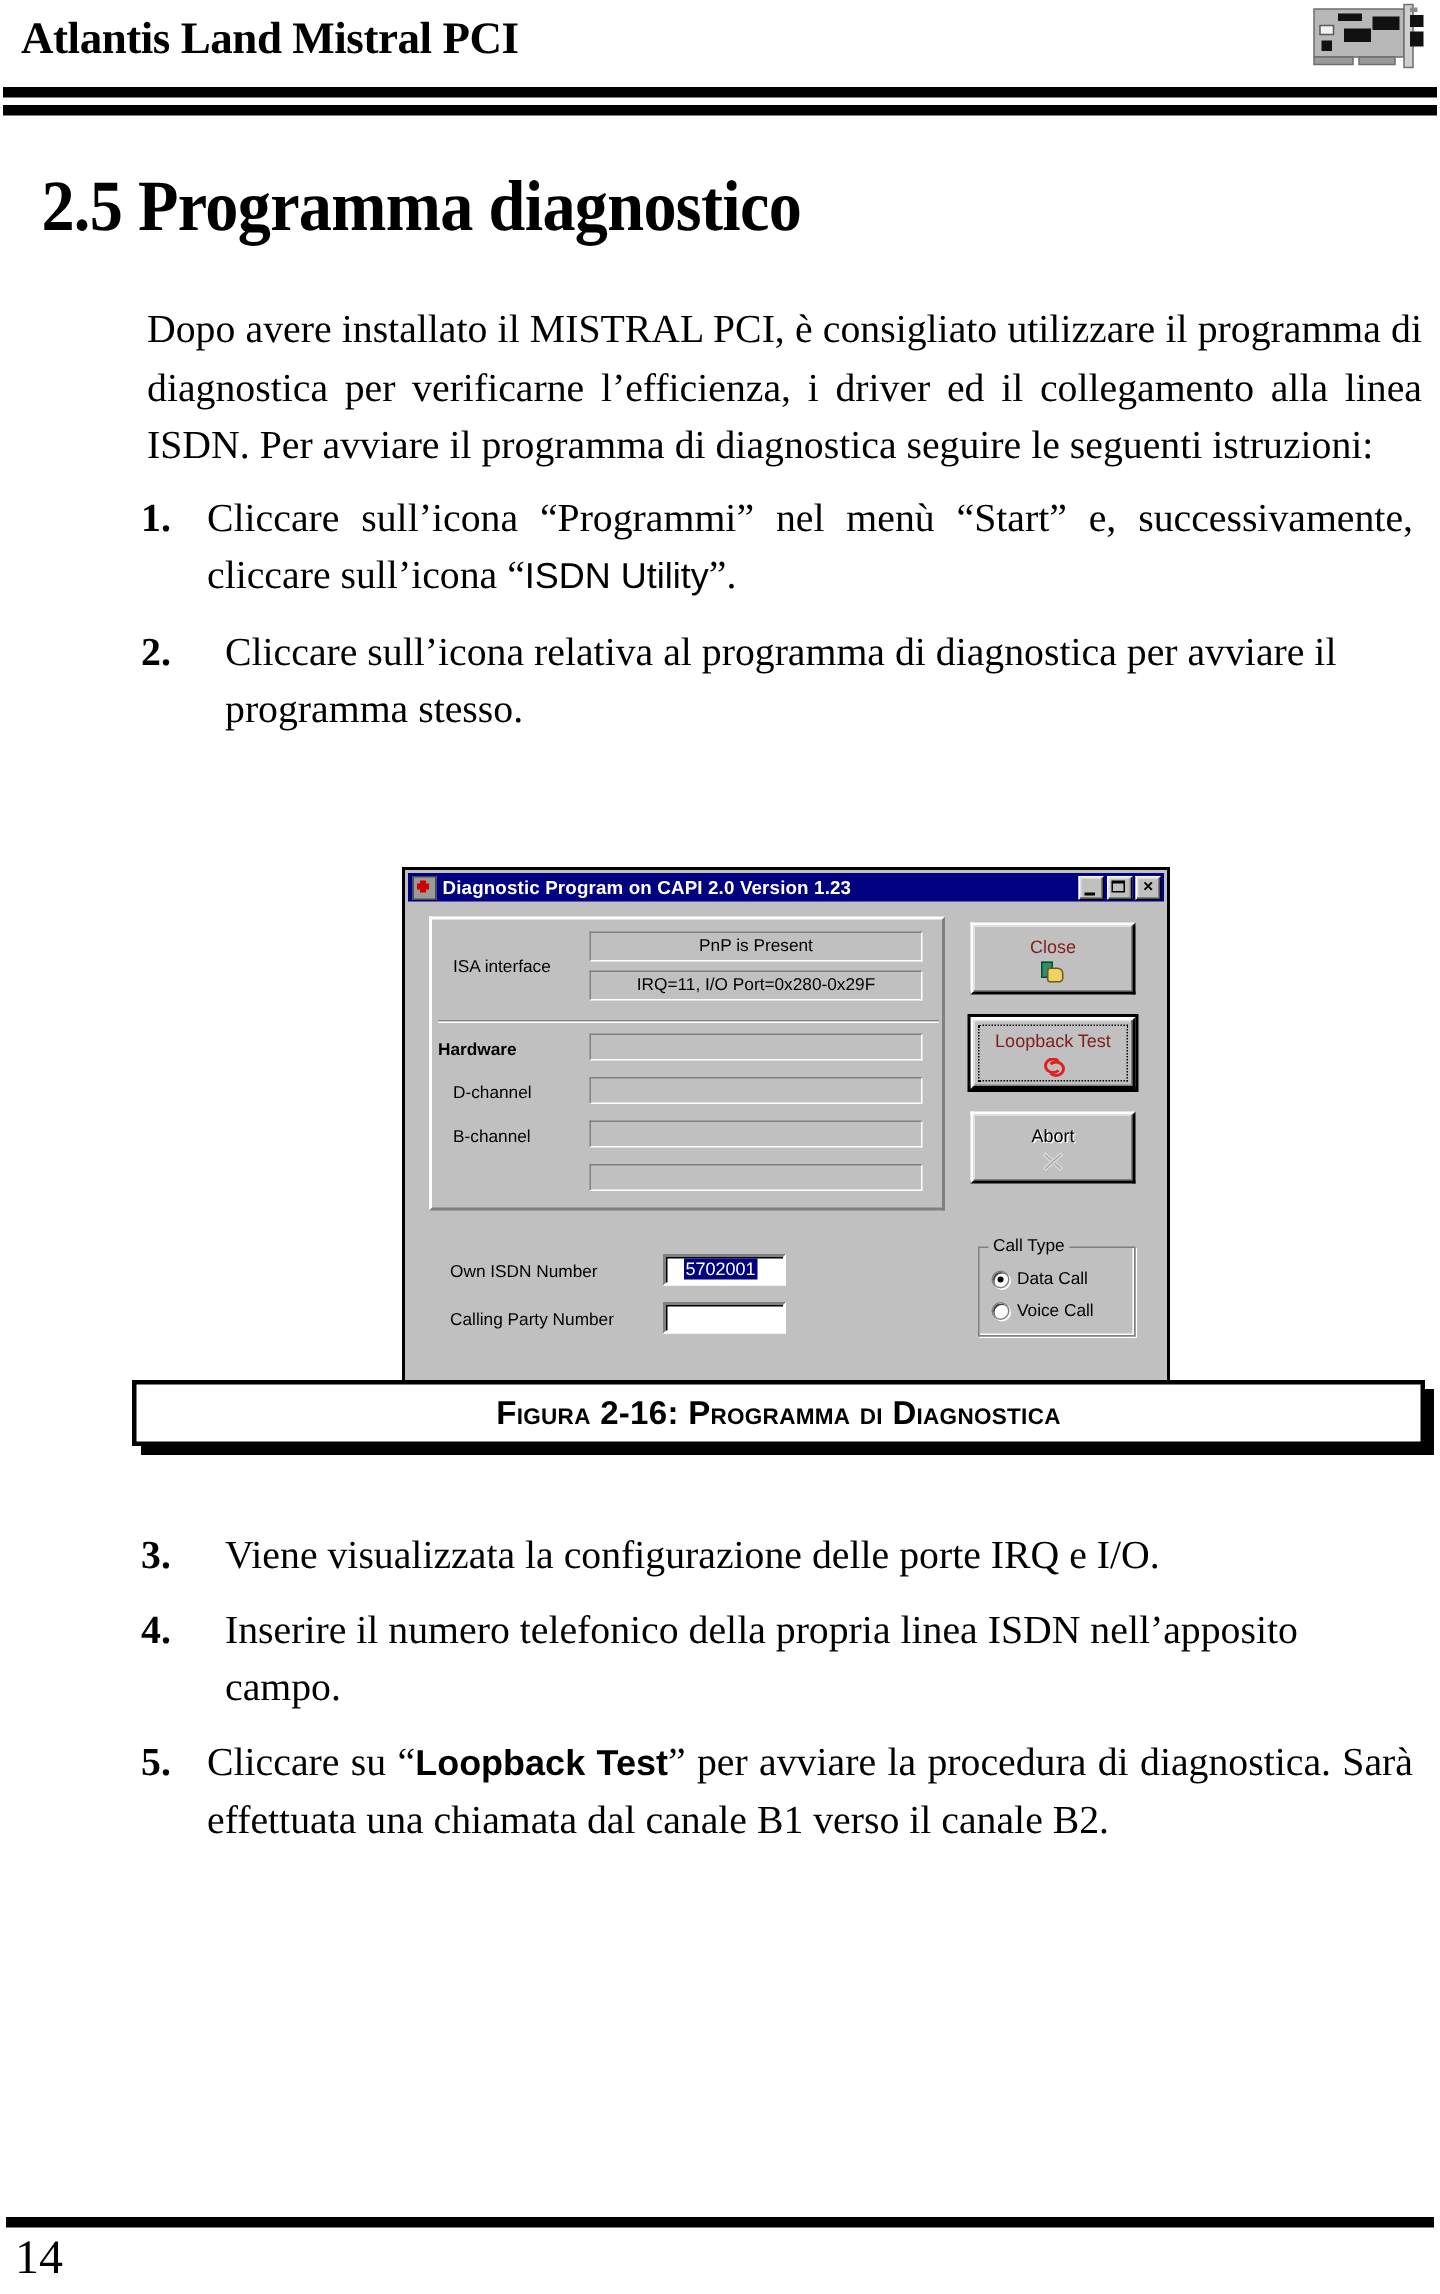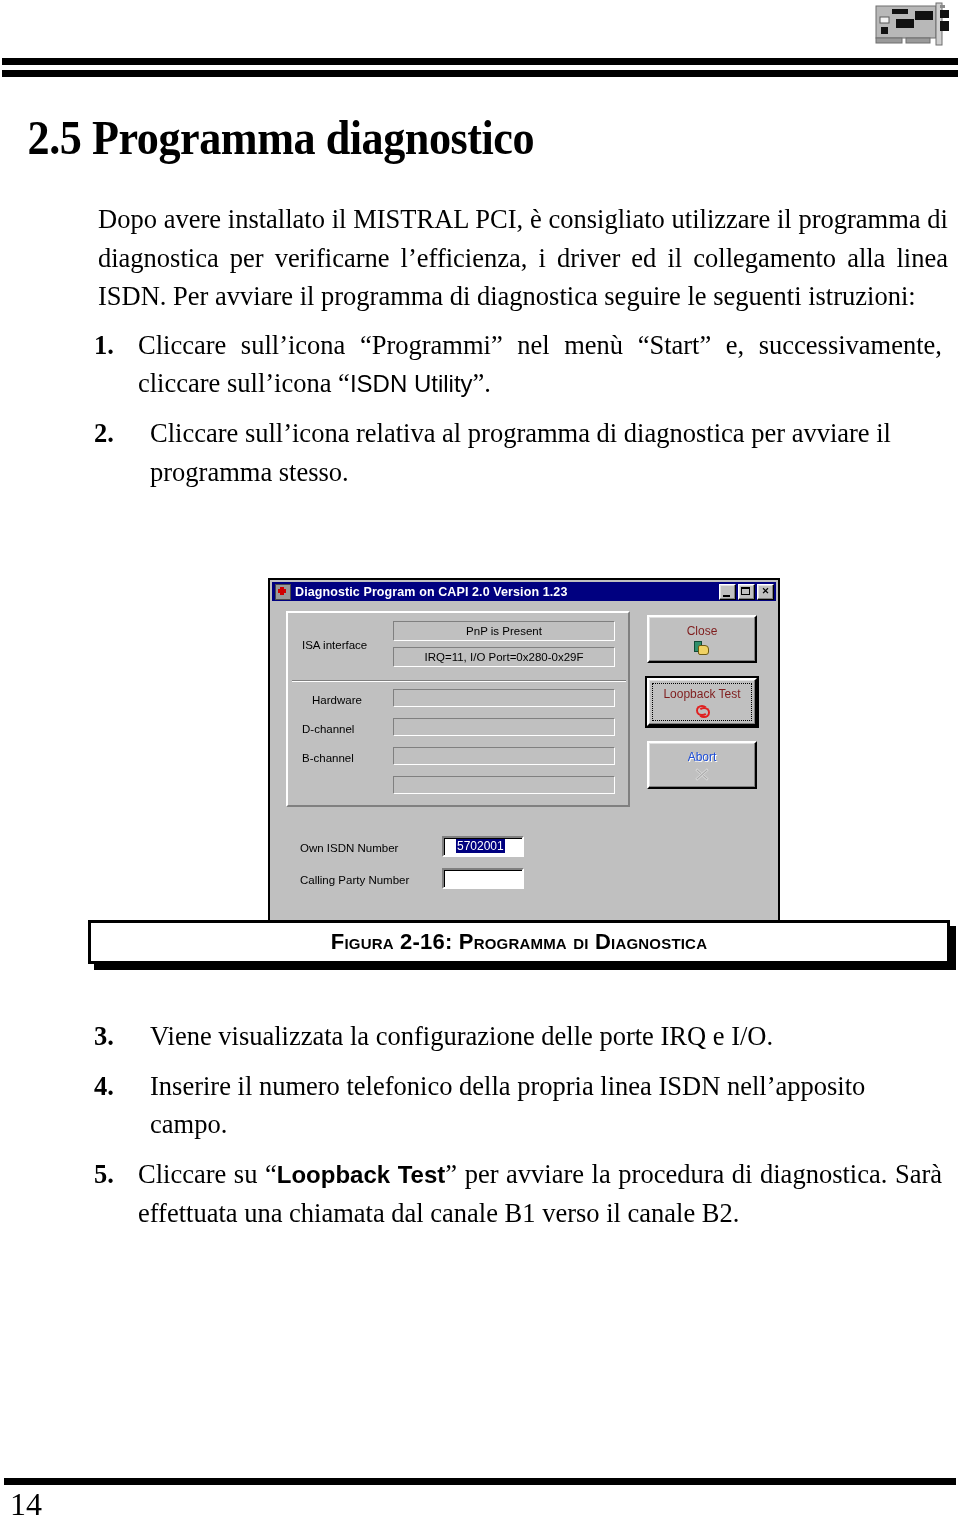--- a/index.html
+++ b/index.html
@@ -263,21 +263,21 @@
     border-color: #ffffff #000000 #000000 #ffffff;
     outline: 2px solid #000;
     outline-offset: 0px;
   }
   .win-btn .focus-rect {
     position: absolute;
     left: 3px; right: 3px; top: 3px; bottom: 3px;
     border: 1px dotted #000;
   }
   .win-btn.disabled {
-    color: #1d4ed8;
+    color: #000000;
     text-shadow: 1px 1px 0 #ffffff;
   }
   .btn-icon {
     margin: 3px auto 0;
     width: 18px; height: 16px;
     position: relative;
   }
 
   
   .icon-close .door {
@@ -440,20 +440,21 @@
     left: 10px;
     top: 1486px;
     font-family: "Liberation Serif", serif;
     font-size: 32px;
   }
 </style>
 </head>
 <body>
 
 <div class="page-header">
+  <div class="header-title">Atlantis Land Mistral PCI</div>
 
   <svg class="header-card-icon" viewBox="0 0 78 48">
     <rect x="2" y="4" width="60" height="32" fill="#b8b8b8" stroke="#6e6e6e" stroke-width="1"></rect>
     <rect x="2" y="36" width="26" height="5" fill="#9a9a9a" stroke="#6e6e6e" stroke-width="1"></rect>
     <rect x="32" y="36" width="24" height="5" fill="#9a9a9a" stroke="#6e6e6e" stroke-width="1"></rect>
     <rect x="18" y="7" width="16" height="5" fill="#111"></rect>
     <rect x="22" y="17" width="18" height="9" fill="#111"></rect>
     <rect x="6" y="15" width="9" height="6" fill="#f2f2f2" stroke="#5a5a5a" stroke-width="1"></rect>
     <rect x="7" y="25" width="7" height="7" fill="#111"></rect>
     <rect x="41" y="9" width="18" height="9" fill="#111"></rect>
@@ -506,21 +507,21 @@
 
     <div class="dlg-body">
 
       <div class="group-panel">
         <div class="panel-divider"></div>
 
         <div class="field-label" style="left:14px; top:26px;">ISA interface</div>
         <div class="sunken-field" style="left:105px; top:8px; width:222px; height:20px;">PnP is Present</div>
         <div class="sunken-field" style="left:105px; top:34px; width:222px; height:20px;">IRQ=11, I/O Port=0x280-0x29F</div>
 
-        <div class="field-label" style="left:24px; top:81px;">Hardware</div>
+        <div class="field-label" style="left:4px; top:81px;font-weight:bold;">Hardware</div>
         <div class="sunken-field" style="left:105px; top:76px; width:222px; height:18px;"></div>
 
         <div class="field-label" style="left:14px; top:110px;">D-channel</div>
         <div class="sunken-field" style="left:105px; top:105px; width:222px; height:18px;"></div>
 
         <div class="field-label" style="left:14px; top:139px;">B-channel</div>
         <div class="sunken-field" style="left:105px; top:134px; width:222px; height:18px;"></div>
 
         <div class="sunken-field" style="left:105px; top:163px; width:222px; height:18px;"></div>
       </div>
@@ -553,20 +554,31 @@
       <div class="field-label" style="left:28px; top:239px;">Own ISDN Number</div>
       <div class="text-input" style="left:170px; top:233px; width:82px; height:21px;">
         <span class="sel">5702001</span>
       </div>
 
       <div class="field-label" style="left:28px; top:271px;">Calling Party Number</div>
       <div class="text-input" style="left:170px; top:265px; width:82px; height:21px;">
         <span></span>
       </div>
 
+      <div class="groupbox" style="left:380px; top:228px; width:105px; height:60px;">
+        <span class="gb-title">Call Type</span>
+        <div class="radio-row" style="top:15px;">
+          <span class="radio-mark on"></span>
+          <span>Data Call</span>
+        </div>
+        <div class="radio-row" style="top:36px;">
+          <span class="radio-mark"></span>
+          <span>Voice Call</span>
+        </div>
+      </div>
 
     </div>
   </div>
 </div>
 
 <div class="figure-caption">
   <div class="shadow"></div>
   <div class="frame">
     <span class="cap-text">Figura 2-16: Programma di Diagnostica</span>
   </div>

